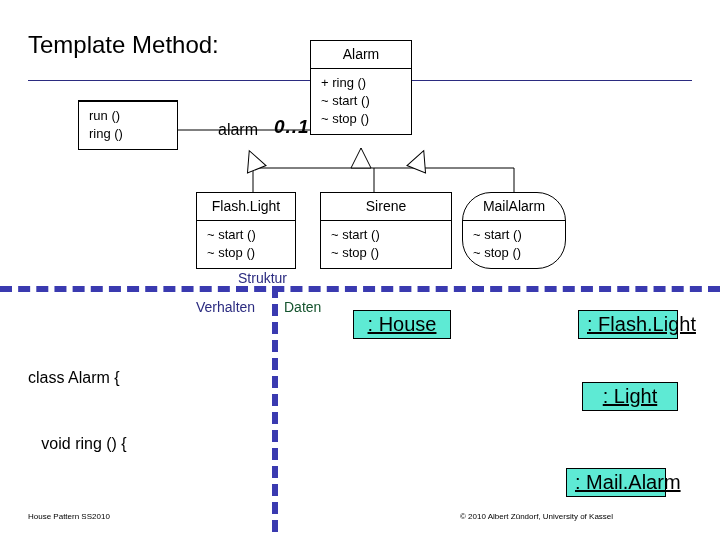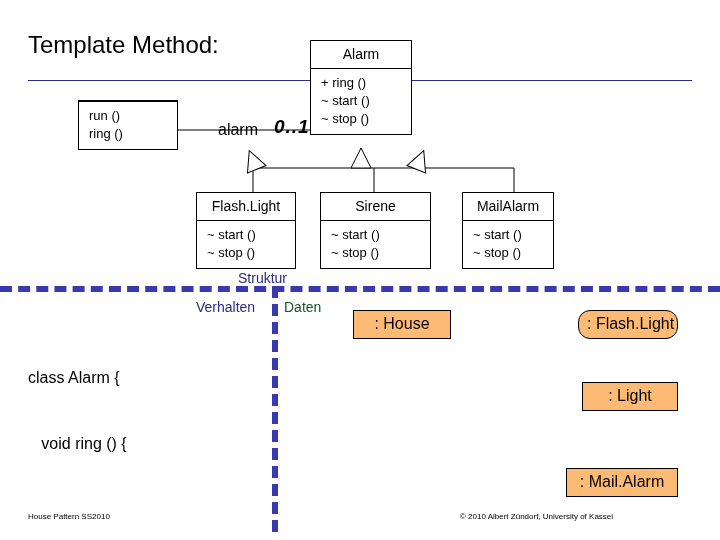--- a/index.html
+++ b/index.html
@@ -61,22 +61,22 @@
     text-align: left;
     font-size: 13px;
     line-height: 18px;
   }
   .uml .ops div { white-space: nowrap; }
 
   
   #box-house   { left: 78px;  top: 100px; width: 100px; }
   #box-alarm   { left: 310px; top: 40px;  width: 102px; }
   #box-flash   { left: 196px; top: 192px; width: 100px; }
-  #box-sirene  { left: 320px; top: 192px; width: 111px; }
-  #box-mail    { left: 462px; top: 192px; width: 92px; }
+  #box-sirene  { left: 320px; top: 192px; width: 132px; }
+  #box-mail    { left: 462px; top: 192px; width: 104px; border-radius: 29px; }
 
   
   #assoc-label {
     left: 218px;
     top: 120px;
     font-size: 16px;
     line-height: 20px;
     white-space: nowrap;
   }
   #assoc-mult {
@@ -131,32 +131,33 @@
     top: 323px;
     font-size: 16px;
     line-height: 22px;
     white-space: pre;
   }
   #code .l { display: block; white-space: pre; }
 
   
   .obj {
     border: 1px solid #000;
-    background: #fdba74;
+    background: #5eead4;
     box-sizing: border-box;
     text-align: center;
-    font-size: 16px;
+    font-size: 20px;
     line-height: 18px;
     padding: 4px 8px 5px 8px;
     white-space: nowrap;
+    text-decoration: underline;
   }
   #obj-house { left: 353px; top: 310px; width: 98px; }
-  #obj-flash { left: 578px; top: 310px; width: 100px; border-radius: 12px; }
+  #obj-flash { left: 578px; top: 310px; width: 100px; }
   #obj-sirene{ left: 582px; top: 382px; width: 96px; }
-  #obj-mail  { left: 566px; top: 468px; width: 112px; }
+  #obj-mail  { left: 566px; top: 468px; width: 100px; }
 
   
   #foot-left {
     left: 28px;
     top: 512px;
     font-size: 8px;
     color: #000;
   }
   #foot-center {
     left: 460px;

